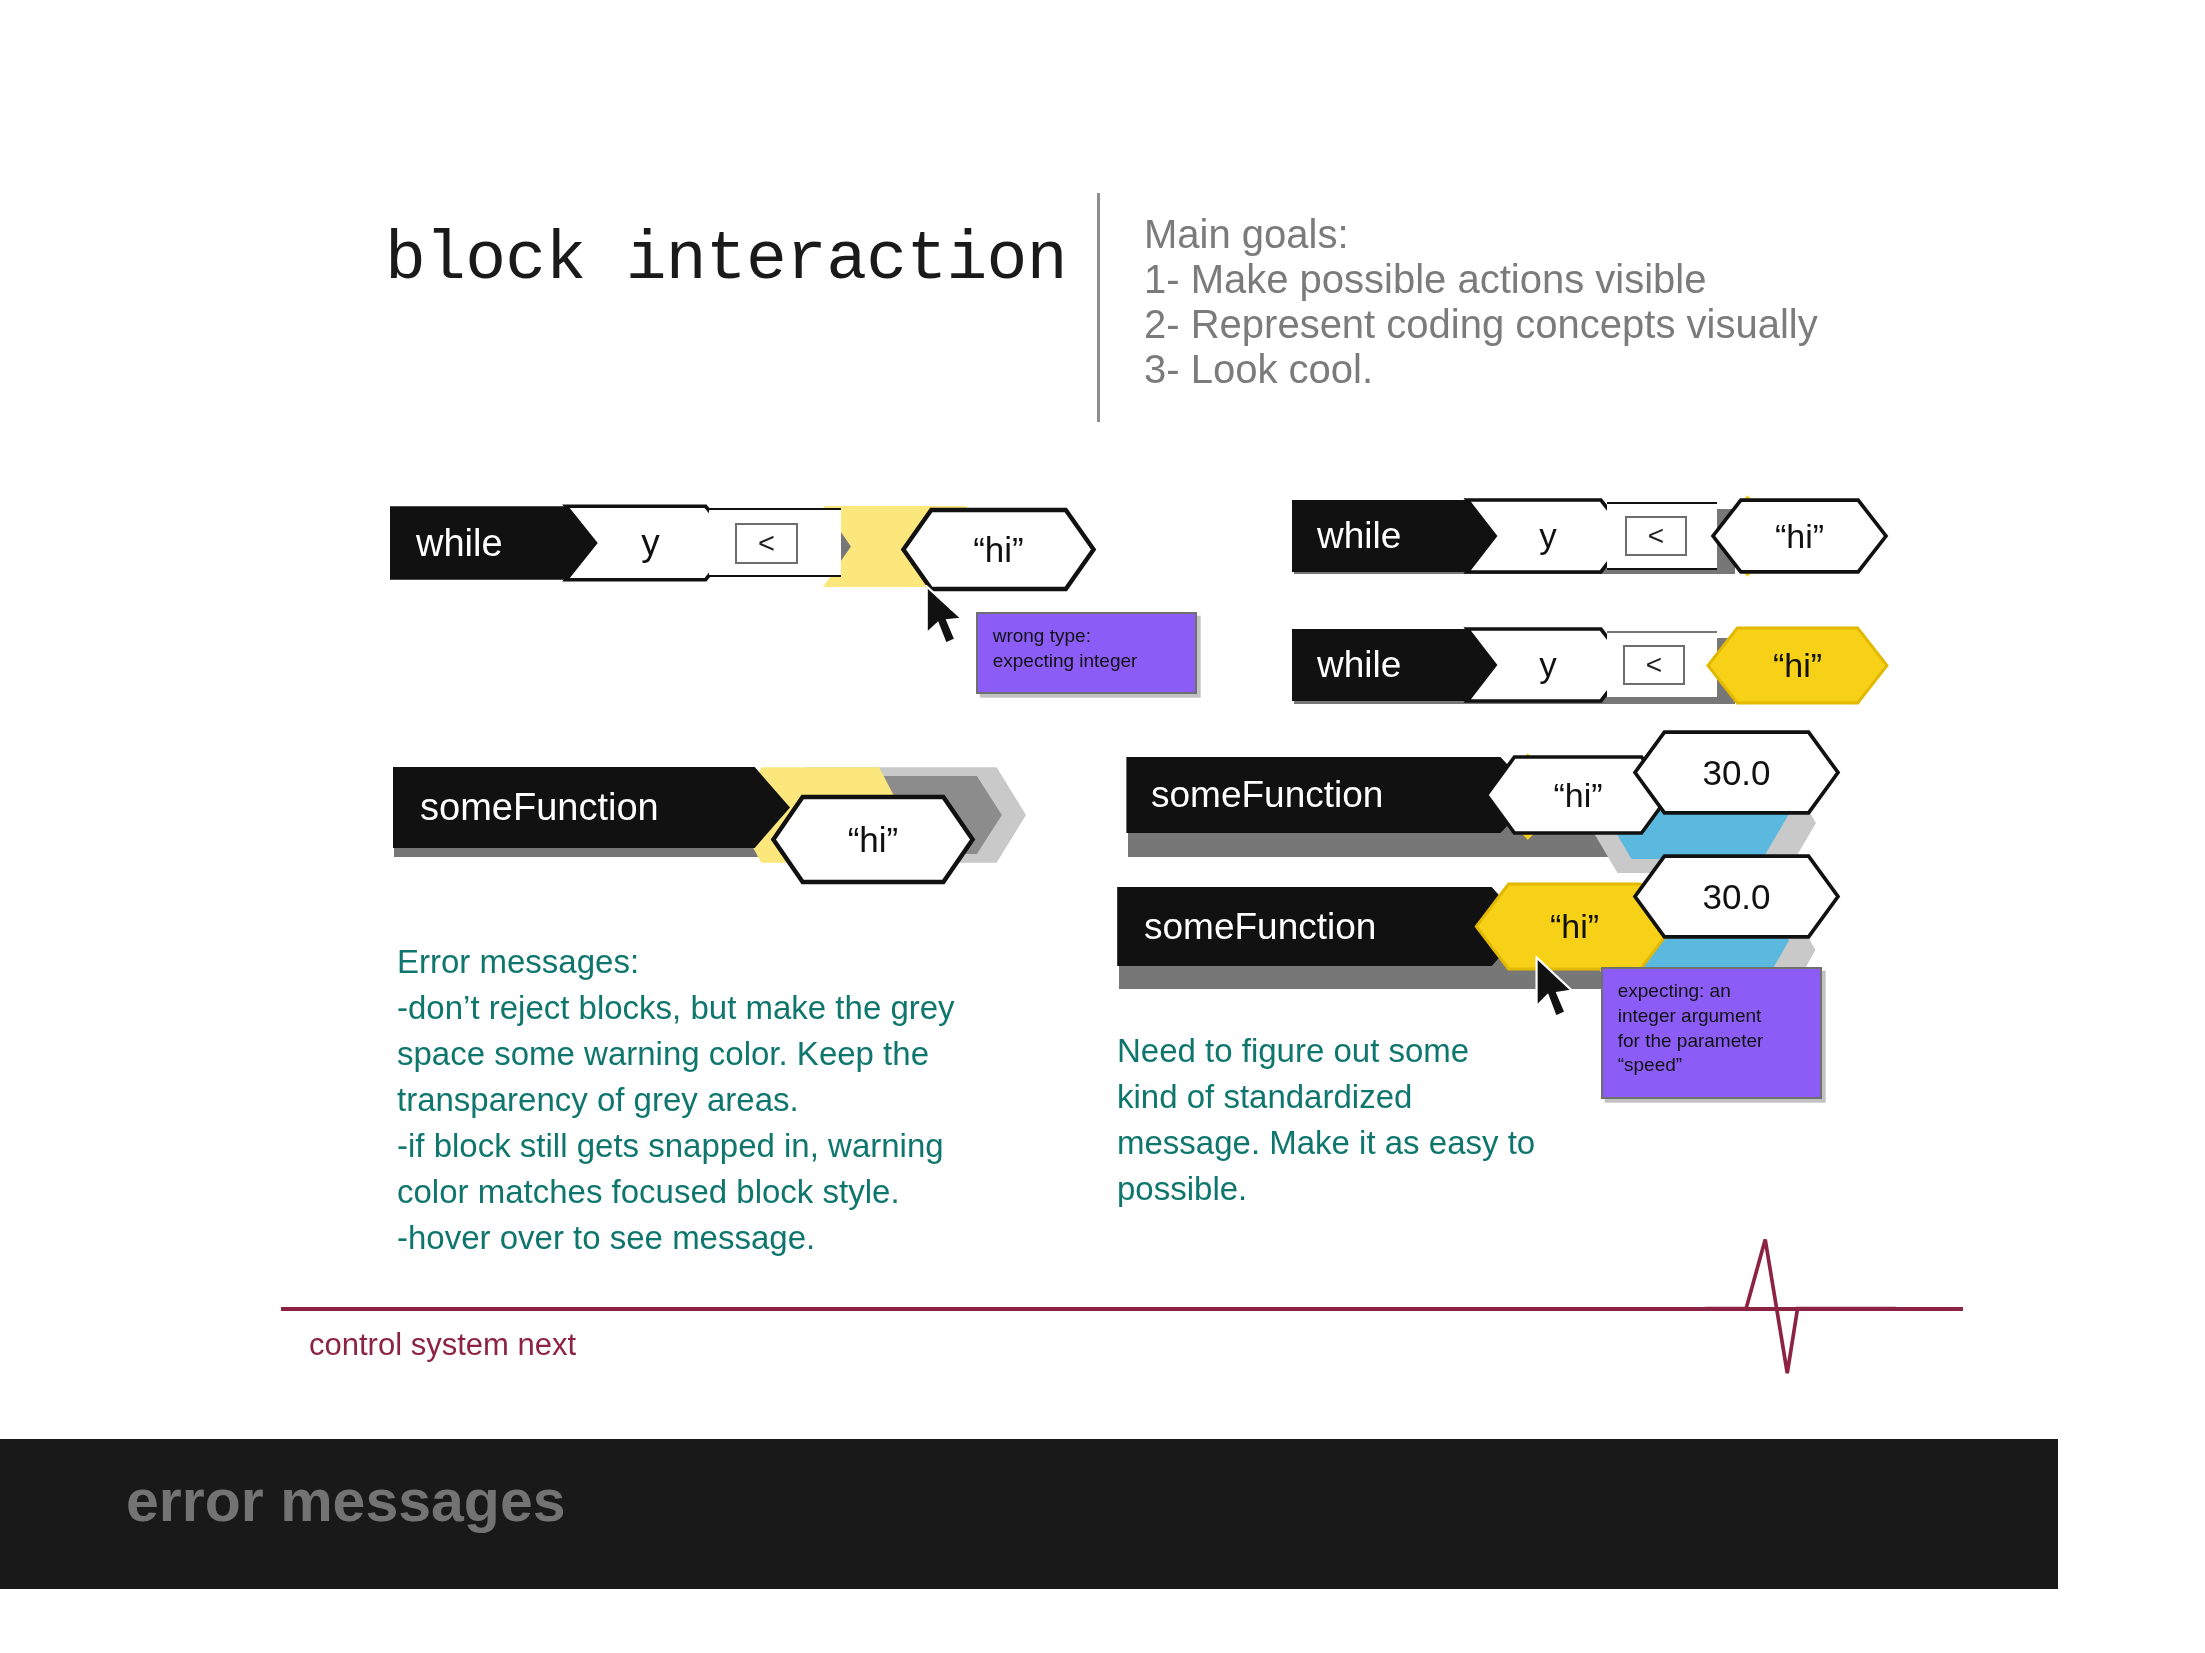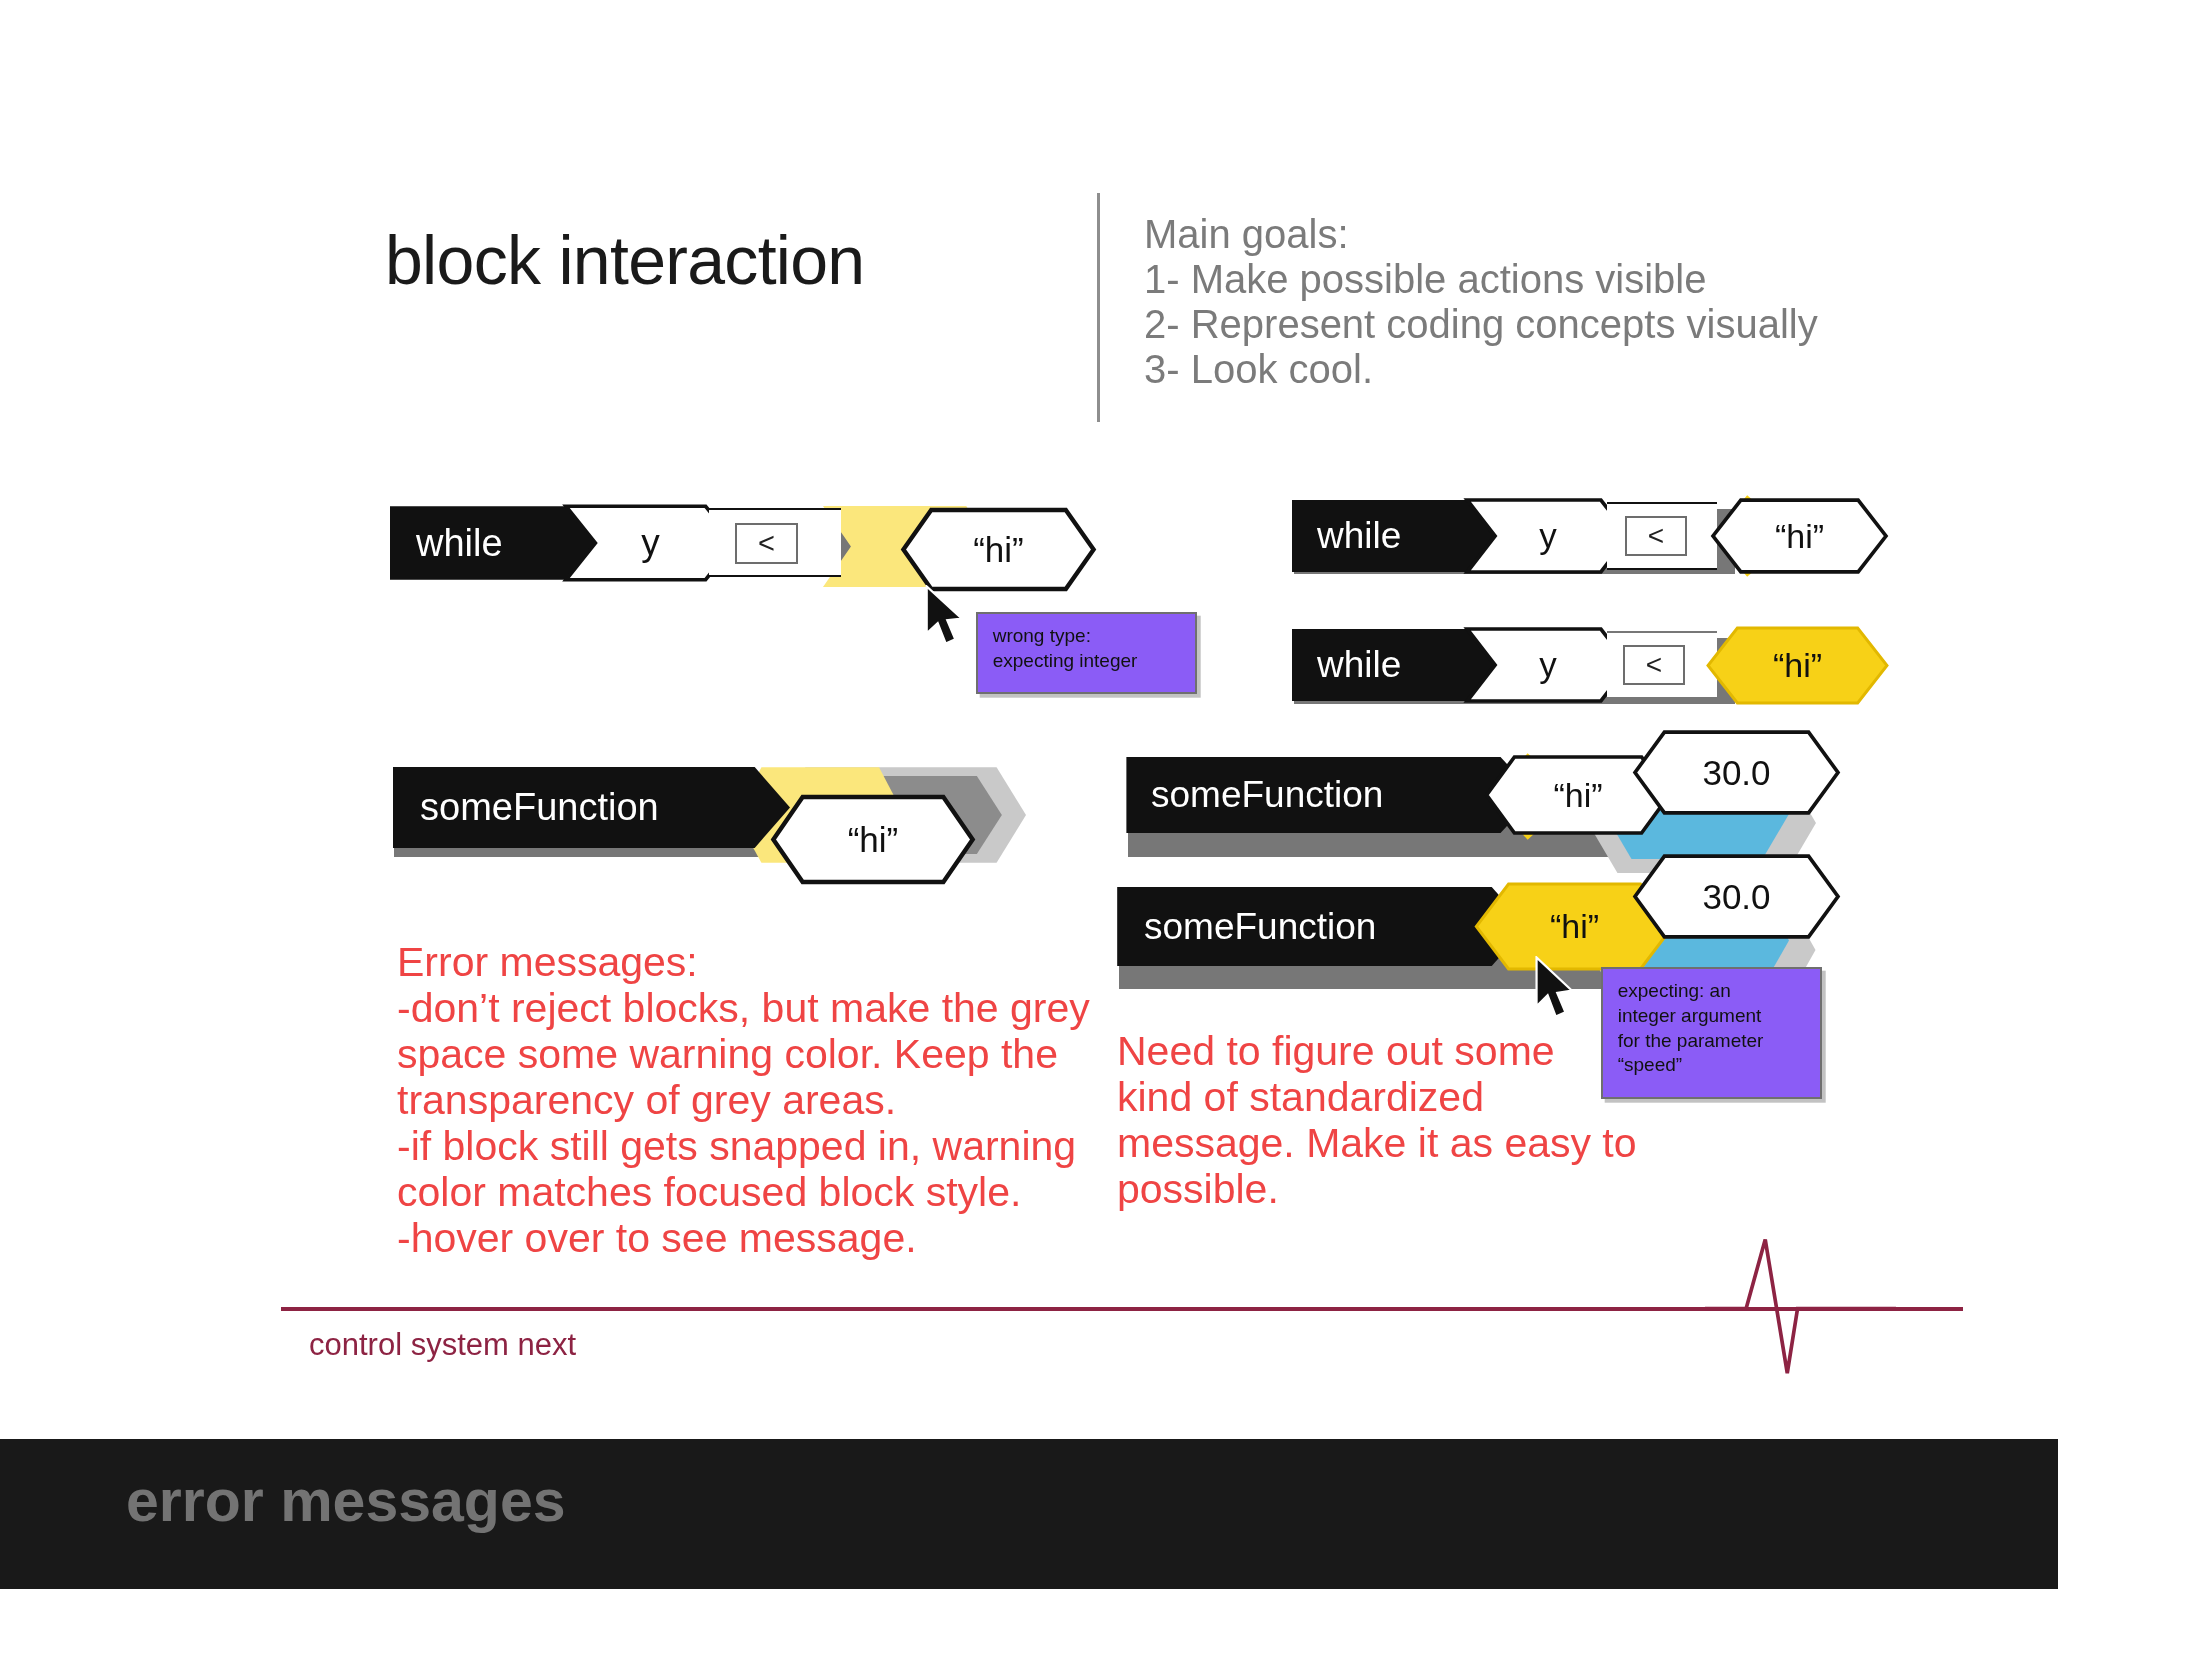--- a/index.html
+++ b/index.html
@@ -20,21 +20,21 @@
   }
 
   
   .title {
     position: absolute;
     left: 385px; top: 221px;
     font-size: 68px;
     font-weight: 300;
     letter-spacing: -0.7px;
     color: #1a1a1a;
-    font-family: Liberation Sans, sans-serif;
+    font-family: Liberation Mono, monospace;
     white-space: nowrap;
   }
   .title-divider {
     position: absolute;
     left: 1097px; top: 193px;
     width: 2.9px; height: 229px;
     background: #8e8e8e;
   }
   .goals {
     position: absolute;
@@ -89,23 +89,23 @@
     color: #111;
     font-family: "Liberation Sans Narrow", "Liberation Sans", sans-serif;
     box-sizing: border-box;
     padding: 10.3px 13.2px 11.8px 14.7px;
     line-height: 1.30;
   }
 
   
   .para {
     position: absolute;
-    color: #ef4444;
-    font-family: "Liberation Sans Narrow", "Liberation Sans", sans-serif;
-    font-size: 41px;
+    color: #0f766e;
+    font-family: "Liberation Sans Narrow", "Liberation Sans", sans-serif;
+    font-size: 33px;
     line-height: 46px;
     font-weight: 400;
   }
   .para div { white-space: nowrap; }
 
   
   .redline {
     position: absolute;
     left: 281px; top: 1307px;
     width: 1682px; height: 3.7px;

